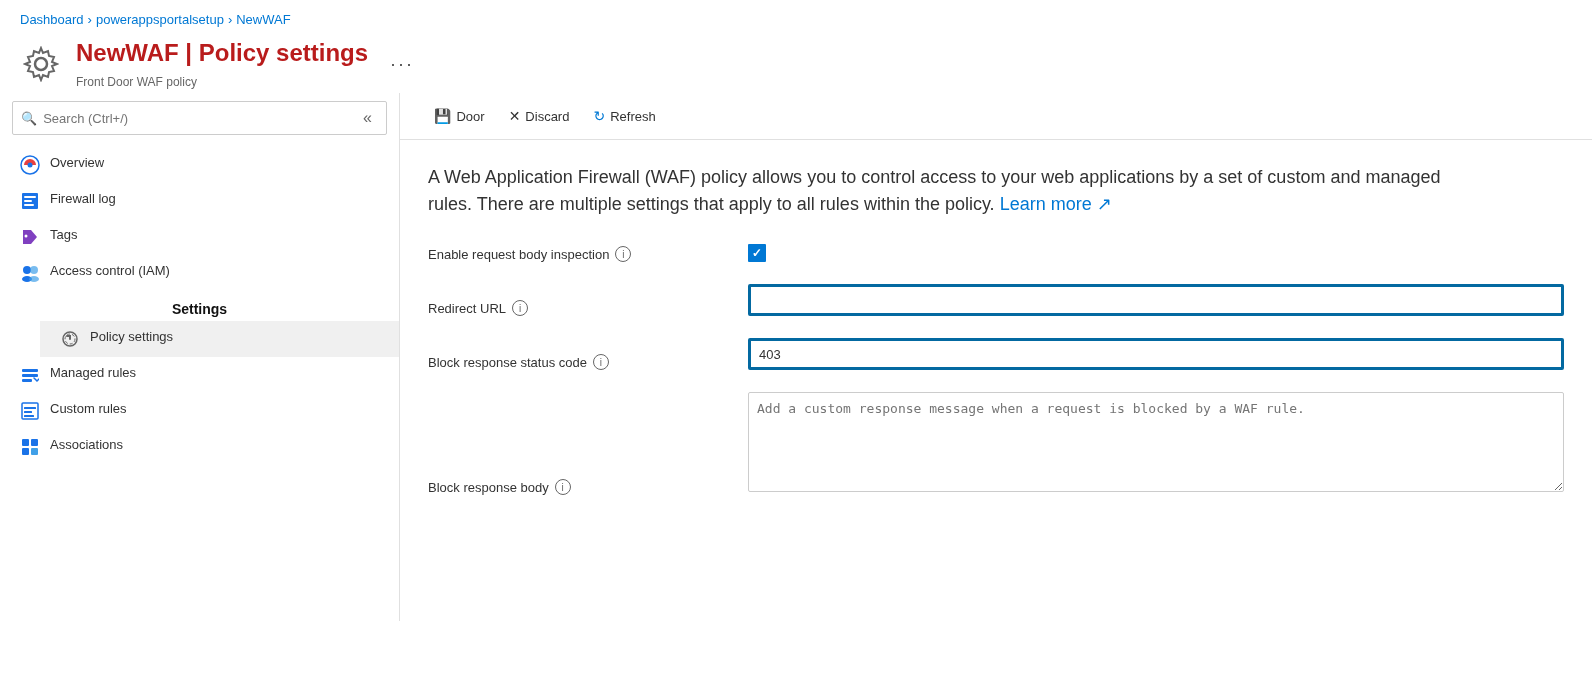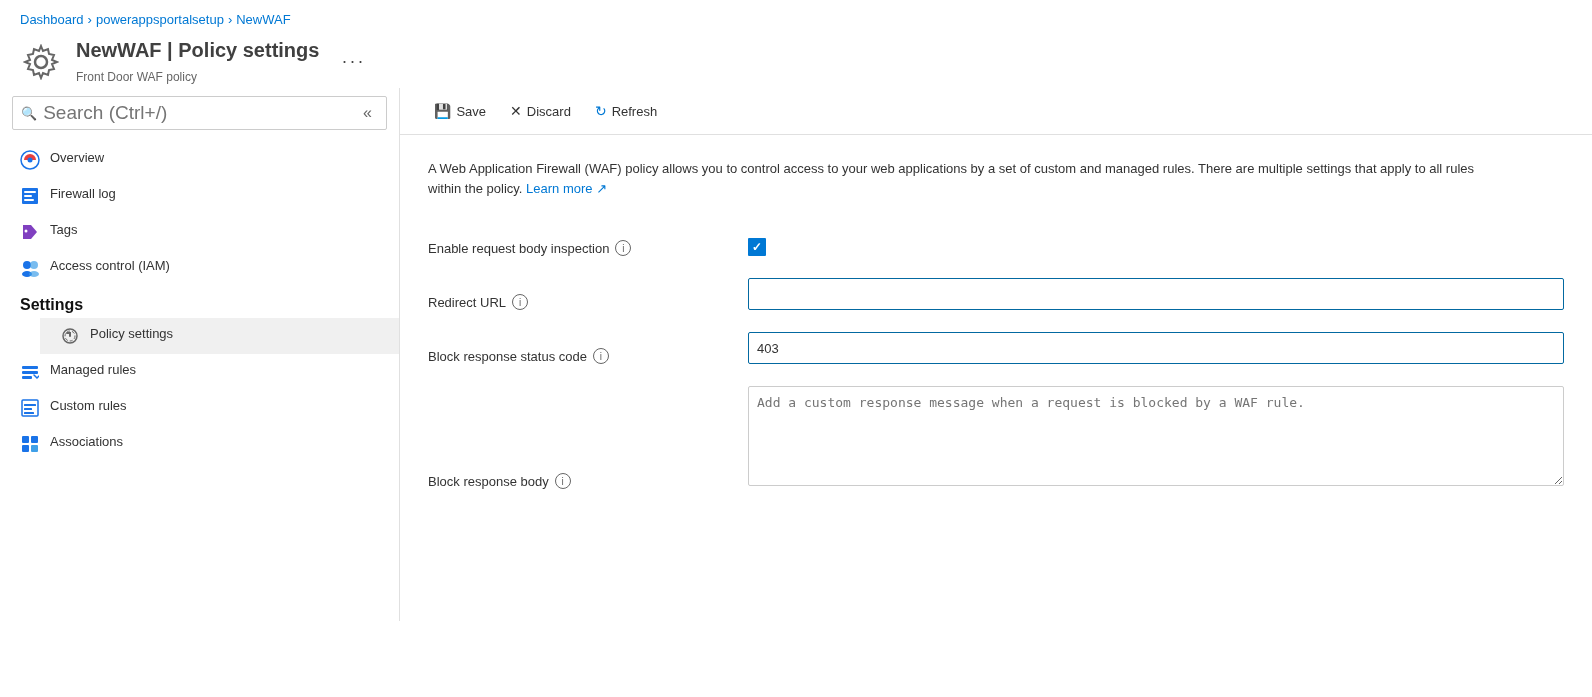--- a/index.html
+++ b/index.html
@@ -10,64 +10,64 @@
     
     .breadcrumb { display: flex; align-items: center; padding: 12px 20px 8px 20px; gap: 4px; }
     .breadcrumb a { color: #0078d4; text-decoration: none; font-size: 13px; }
     .breadcrumb-sep { color: #0078d4; font-size: 13px; }
 
     
     .page-header { display: flex; align-items: center; padding: 4px 20px 4px 20px; gap: 14px; }
     .page-header-icon { width: 42px; height: 42px; display: flex; align-items: center; justify-content: center; }
     .gear-svg { width: 36px; height: 36px; }
     .page-title-area { display: flex; flex-direction: column; }
-    .page-title { font-size: 20px; font-weight: 600; color: #404040; }
+    .page-title { font-size: 24px; font-weight: 600; color: #b91c1c; }
     .page-subtitle { font-size: 12px; color: #666; margin-top: 8px; }
     .more-btn { font-size: 18px; color: #444; background: none; border: none; cursor: pointer; padding: 4px 8px; letter-spacing: 2px; }
 
     
     .main-layout { display: flex; flex: 1; overflow: hidden; }
 
     
     .sidebar { width: 400px; min-width: 400px; border-right: 1px solid #e0e0e0; display: flex; flex-direction: column; padding-top: 8px; }
 
     .search-bar { display: flex; align-items: center; margin: 0 12px 12px 12px; border: 1px solid #ccc; border-radius: 2px; padding: 5px 8px; gap: 6px; background: #fff; }
-    .search-bar input { border: none; outline: none; font-size: 19px; color: #555; background: transparent; flex: 1; }
+    .search-bar input { border: none; outline: none; font-size: 13px; color: #555; background: transparent; flex: 1; }
     .search-icon-span { color: #666; font-size: 13px; }
     .collapse-btn { margin-left: auto; background: none; border: none; cursor: pointer; color: #666; font-size: 16px; padding: 2px 6px; }
 
     .nav-item { display: flex; gap: 10px; padding: 8px 20px; cursor: pointer; font-size: 13px; color: #333; }
     .nav-item.active { background: #f0f0f0; margin-left: 40px; }
     .nav-icon { width: 20px; height: 20px; display: flex; align-items: center; justify-content: center; flex-shrink: 0; }
 
-    .section-header { padding: 10px 20px 4px 20px; font-weight: 600; font-size: 16px; color: #111; }
+    .section-header { padding: 10px 20px 4px 20px; font-weight: 600; font-size: 14px; color: #111; text-align: center; }
 
     
     .content-area { flex: 1; display: flex; flex-direction: column; overflow: auto; }
 
     
     .toolbar { display: flex; align-items: center; padding: 10px 24px; gap: 4px; border-bottom: 1px solid #e0e0e0; }
     .toolbar-btn { display: flex; align-items: center; gap: 5px; background: none; border: none; cursor: pointer; font-size: 13px; color: #333; padding: 5px 10px; border-radius: 2px; }
     .toolbar-btn .btn-icon { font-size: 14px; }
 
     
     .form-content { padding: 24px 28px; flex: 1; }
 
-    .description-text { font-size: 13px; color: #333; line-height: 1.5; max-width: 1050px; margin-bottom: 36px; }
+    .description-text { font-size: 18px; color: #333; line-height: 1.5; max-width: 1050px; margin-bottom: 22px; }
     .description-text a { color: #0078d4; text-decoration: none; }
 
     .form-row { display: flex; align-items: flex-end; margin-bottom: 22px; }
     .form-label { width: 320px; min-width: 320px; font-size: 13px; color: #333; display: flex; align-items: center; gap: 6px; padding-top: 6px; }
     .info-icon { display: inline-flex; align-items: center; justify-content: center; width: 16px; height: 16px; border-radius: 50%; border: 1px solid #666; font-size: 10px; color: #666; cursor: help; }
     .form-control { flex: 1; }
 
     .checkbox-blue { width: 18px; height: 18px; background: #0078d4; border: none; display: inline-flex; align-items: center; justify-content: center; cursor: pointer; border-radius: 1px; margin-top: 4px; }
     .checkbox-blue::after { content: '✓'; color: #fff; font-size: 12px; font-weight: bold; }
 
-    .text-input { width: 100%; height: 32px; border: 1px solid #0369a1; border-radius: 2px; padding: 4px 8px; font-size: 13px; color: #333; outline: none; }
+    .text-input { width: 100%; height: 32px; border: 3px solid #0369a1; border-radius: 2px; padding: 4px 8px; font-size: 13px; color: #333; outline: none; }
 
     .textarea-input { width: 100%; height: 100px; border: 1px solid #ccc; border-radius: 2px; padding: 8px; font-size: 13px; color: #8b5cf6; outline: none; resize: vertical; }
 
     .refresh-icon { color: #0078d4; font-size: 14px; }
   </style>
 </head>
 <body>
 
 <div class="app-container">
 
@@ -197,21 +197,21 @@
         <span>Associations</span>
       </div>
 
     </div>
 
     <div class="content-area">
 
       <div class="toolbar">
         <button class="toolbar-btn">
           <span class="btn-icon">💾</span>
-          <span>Save</span>
+          <span>Door</span>
         </button>
         <button class="toolbar-btn">
           <span class="btn-icon">✕</span>
           <span>Discard</span>
         </button>
         <button class="toolbar-btn">
           <span class="btn-icon refresh-icon">↻</span>
           <span>Refresh</span>
         </button>
       </div>

